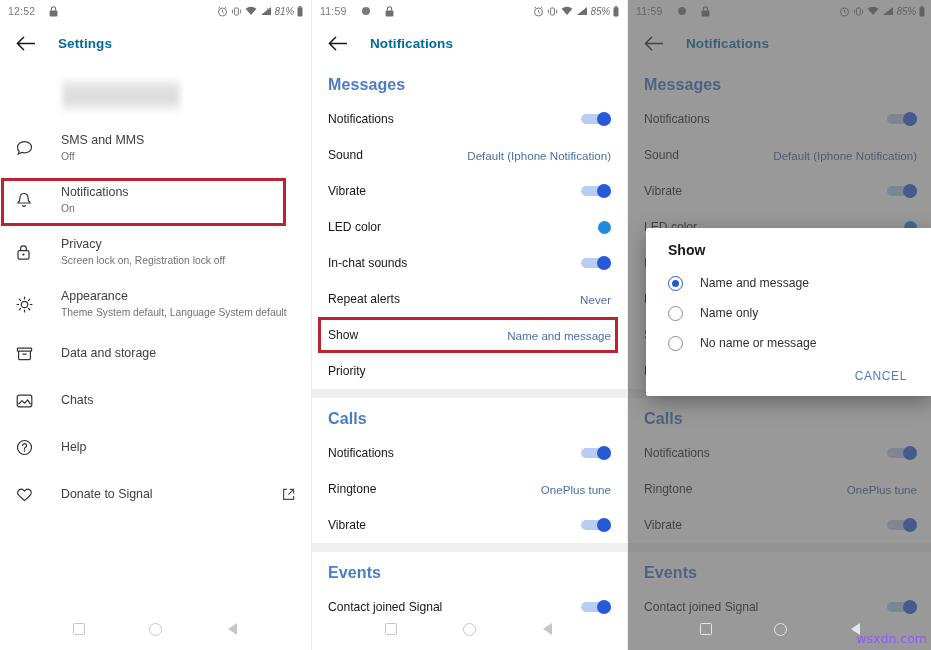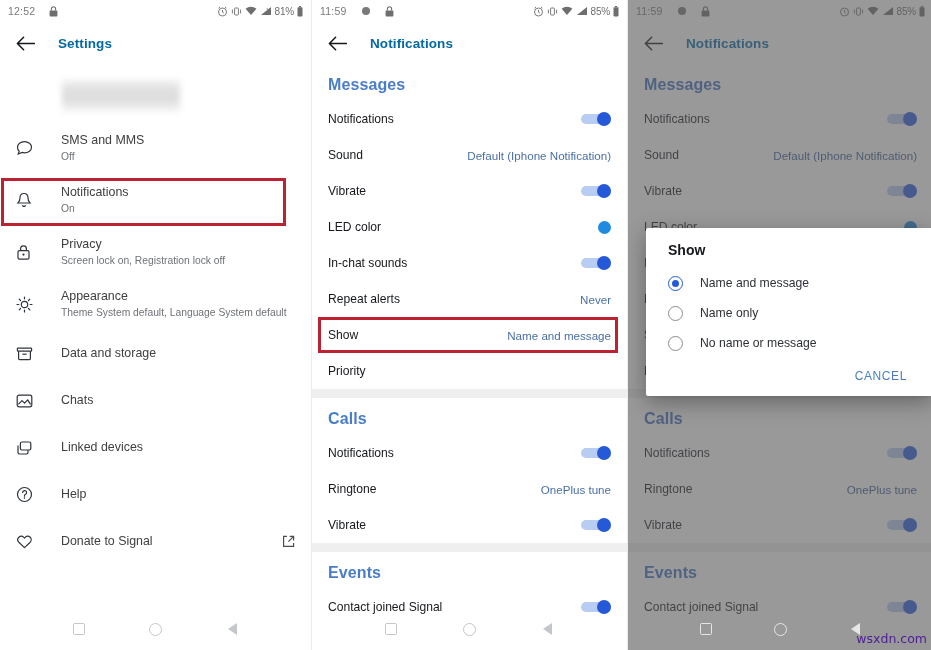--- a/index.html
+++ b/index.html
@@ -8,21 +8,21 @@
 
   
   .panel{position:relative;height:650px;background:#ffffff;overflow:hidden;flex:none;}
   .p1{width:311px;}
   .p2{width:315px;border-left:1px solid #ececec;}
   .p3{width:305px;border-left:1px solid #ececec;}
 
   
   .statusbar{height:22px;display:flex;align-items:center;padding:0 8px;font-size:10.5px;color:#7a7a7a;}
   .sb-left{display:flex;align-items:center;gap:14px;}
-  .sb-right{margin-left:auto;display:flex;align-items:center;gap:3px;}
+  .sb-right{margin-left:auto;display:flex;align-items:center;gap:3px;font-style:italic;}
   .sb-time{letter-spacing:.2px;}
   .sb-ico{display:inline-block;line-height:1;font-size:10px;color:#6e6e6e;}
   .sb-batt{font-size:10px;color:#6e6e6e;letter-spacing:-.2px;}
   svg.sbi{display:block;}
 
   
   .appbar{height:42px;display:flex;align-items:center;padding:0 14px;}
   .appbar .back{width:22px;height:22px;flex:none;display:flex;align-items:center;justify-content:center;}
   .appbar .title{margin-left:22px;font-size:13.5px;font-weight:bold;color:#0369a1;letter-spacing:.1px;}
 
@@ -73,21 +73,21 @@
   .dlg-title{font-size:14px;font-weight:bold;color:#16181c;padding:0 22px 10px 22px;}
   .dlg-opt{display:flex;align-items:center;height:30px;padding:0 22px;}
   .radio{width:15px;height:15px;border-radius:50%;border:1.6px solid #8a8d92;box-sizing:border-box;flex:none;
      display:flex;align-items:center;justify-content:center;}
   .radio.on{border-color:#2559d8;}
   .radio.on::after{content:"";width:7px;height:7px;border-radius:50%;background:#2559d8;}
   .dlg-opt .olabel{margin-left:17px;font-size:12.2px;color:#2d3035;}
   .dlg-actions{display:flex;justify-content:flex-end;padding:10px 20px 6px 20px;}
   .dlg-cancel{font-size:12px;font-weight:normal;color:#4a7dc9;letter-spacing:.6px;background:none;border:none;cursor:pointer;font-family:inherit;}
 
-  .watermark{position:absolute;right:6px;bottom:4px;font-size:12.5px;color:#4c1d95;font-family:"DejaVu Sans",sans-serif;}
+  .watermark{position:absolute;right:6px;bottom:4px;font-size:12.5px;color:#8b5cf6;font-family:"DejaVu Sans",sans-serif;}
   .p3 .prow .plabel{color:#15171b;}
   .p3 .prow .pval{color:#3b5c92;}
   .p3 .sect-head{color:#3f6fbd;}
 </style>
 </head>
 <body>
 
 <div class="stage">
 
   <div class="panel p1">
@@ -220,31 +220,20 @@
         <svg width="17" height="16" viewBox="0 0 17 16">
             <rect x="1.2" y="2.2" width="14.6" height="11.6" rx="2" stroke="#30343a" stroke-width="1.2" fill="none"></rect>
             <path d="M2.4 11.4 6 7.6l2.6 2.6 3-3.4 3 4.6" stroke="#30343a" stroke-width="1.2" fill="none" stroke-linejoin="round"></path>
           </svg>
       </div>
       <div class="stext">
           <span class="stitle">Chats</span>
         </div>
     </div>
 
-    <div class="srow">
-      <div class="sicon">
-        <svg width="17" height="16" viewBox="0 0 17 16">
-            <rect x="4.4" y="2" width="10.4" height="8" rx="1.4" stroke="#30343a" stroke-width="1.2" fill="none"></rect>
-            <path d="M12 10v2.6a1.4 1.4 0 0 1-1.4 1.4H3.4A1.4 1.4 0 0 1 2 12.6V5.6" stroke="#30343a" stroke-width="1.2" fill="none"></path>
-          </svg>
-      </div>
-      <div class="stext">
-          <span class="stitle">Linked devices</span>
-        </div>
-    </div>
 
     <div class="srow">
       <div class="sicon">
         <svg width="17" height="17" viewBox="0 0 17 17">
             <circle cx="8.5" cy="8.5" r="7" stroke="#30343a" stroke-width="1.2" fill="none"></circle>
             <path d="M6.6 6.5a2 2 0 1 1 2.6 2c-.5.3-.7.7-.7 1.3v.4" stroke="#30343a" stroke-width="1.2" fill="none" stroke-linecap="round"></path>
             <circle cx="8.5" cy="12.1" r=".8" fill="#30343a"></circle>
           </svg>
       </div>
       <div class="stext">

